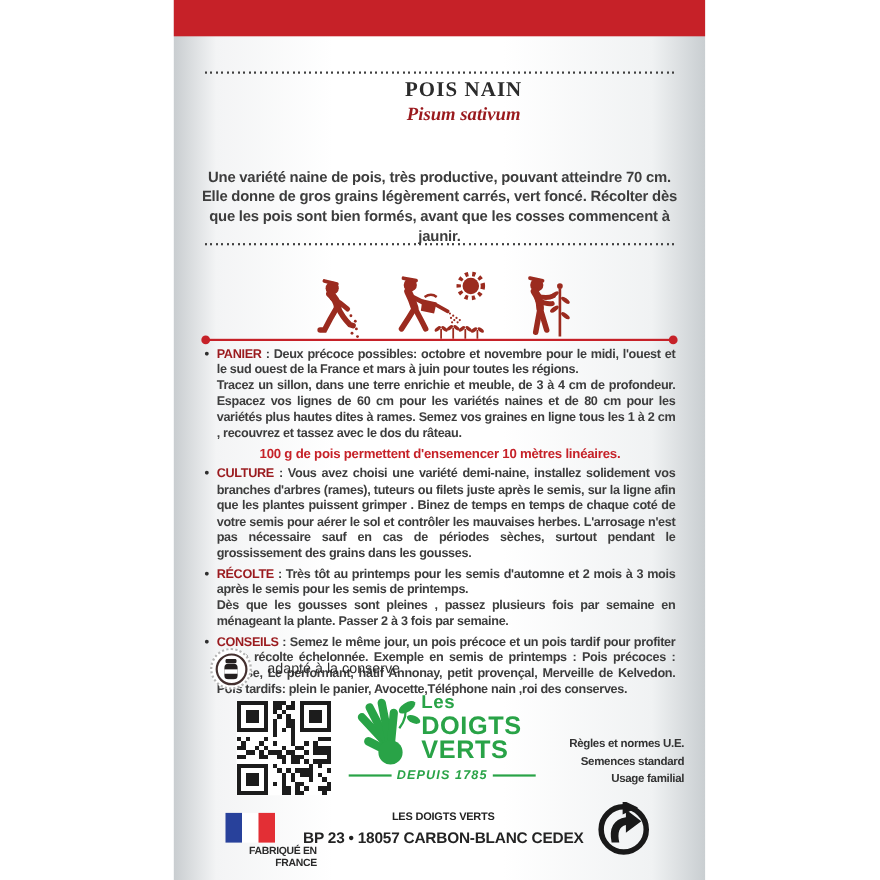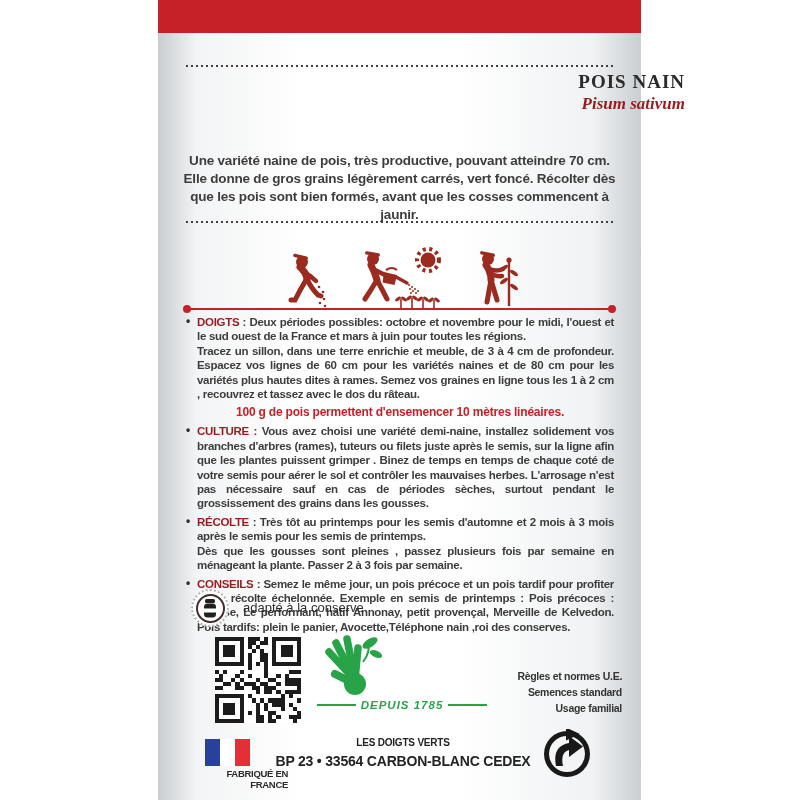--- a/index.html
+++ b/index.html
@@ -14,21 +14,21 @@
     background:linear-gradient(90deg,#c9cdd0 0%,#f3f4f5 8%,#ffffff 30%,#ffffff 62%,#f0f2f3 90%,#c9ced1 100%);
   }
   .topbar { position:absolute; left:0; top:0; width:483px; height:33px; background:#c62128; }
   .dotline {
     position:absolute; left:28px; width:427px; height:2px;
     background-image:repeating-linear-gradient(90deg,#3f3f3f 0 2px,transparent 2px 5px);
   }
   .dot1 { top:65px; } .dot2 { top:221px; }
 
   
-  .titleblock { position:absolute; left:0; top:71px; width:527px; text-align:right; }
+  .titleblock { position:absolute; left:0; top:71px; width:527px; text-align:center; }
   .title-l1, .title-l2 {
     font-family:"Liberation Serif", serif; font-weight:700; font-size:19px;
     line-height:22px; letter-spacing:1px; color:#2b2b2b;
   }
   .latin {
     font-family:"Liberation Serif", serif; font-weight:700; font-style:italic;
     font-size:17px; line-height:22px; color:#9a1a1e;
   }
   .desc {
     position:absolute; left:20px; top:152px; width:443px; text-align:center;
@@ -210,21 +210,21 @@
         <ellipse cx="44" cy="39" rx="4.6" ry="2" stroke="none" transform="rotate(36 44 39)"></ellipse>
       </g>
     </svg>
 
     <div class="redrule"></div>
 
     <div class="sections">
 
       <div class="section">
         <span class="sec-bullet">•</span>
-        <p class="sec-p"><span class="sec-label">DOIGTS</span><span> : </span><span>Deux périodes possibles: octobre et novembre pour le midi, l'ouest et le sud ouest de la France et mars à juin pour toutes les régions.</span></p>
+        <p class="sec-p"><span class="sec-label">PANIER</span><span> : </span><span>Deux précoce possibles: octobre et novembre pour le midi, l'ouest et le sud ouest de la France et mars à juin pour toutes les régions.</span></p>
         <p class="sec-p">Tracez un sillon, dans une terre enrichie et meuble, de 3 à 4 cm de profondeur. Espacez vos lignes de 60 cm pour les variétés naines et de 80 cm pour les variétés plus hautes dites à rames. Semez vos graines en ligne tous les 1 à 2 cm , recouvrez et tassez avec le dos du râteau.</p>
       </div>
 
       <div class="highlight">100 g de pois permettent d'ensemencer 10 mètres linéaires.</div>
 
       <div class="section">
         <span class="sec-bullet">•</span>
         <p class="sec-p"><span class="sec-label">CULTURE</span><span> : </span><span>Vous avez choisi une variété demi-naine, installez solidement vos branches d'arbres (rames), tuteurs ou filets juste après le semis, sur la ligne afin que les plantes puissent grimper . Binez de temps en temps de chaque coté de votre semis pour aérer le sol et contrôler les mauvaises herbes. L'arrosage n'est pas nécessaire sauf en cas de périodes sèches, surtout pendant le grossissement des grains dans les gousses.</span></p>
       </div>
 
@@ -480,41 +480,46 @@
           <path d="M34 48 L15 11" fill="none" stroke-width="7.5" stroke-linecap="round"></path>
           <path d="M34 48 L26 7" fill="none" stroke-width="7.5" stroke-linecap="round"></path>
           <path d="M34 48 L37 16" fill="none" stroke-width="7.5" stroke-linecap="round"></path>
           <path d="M34 52 L14 42" fill="none" stroke-width="8" stroke-linecap="round"></path>
           <circle cx="34" cy="52" r="11" stroke="none"></circle>
           <path d="M42 30 Q50 20 47 8" fill="none" stroke-width="2"></path>
           <ellipse cx="49" cy="11" rx="8.5" ry="4.2" stroke="none" transform="rotate(-32 49 11)"></ellipse>
           <ellipse cx="55" cy="22" rx="6.5" ry="3.4" stroke="none" transform="rotate(24 55 22)"></ellipse>
         </g>
       </svg>
+      <div class="brand-text">
+        <div class="brand-l1">Les</div>
+        <div class="brand-l2">DOIGTS</div>
+        <div class="brand-l3">VERTS</div>
+      </div>
       <div class="brand-tag">
           <span>DEPUIS 1785</span>
         </div>
     </div>
 
     <div class="norms">
       <div>Règles et normes U.E.</div>
       <div>Semences standard</div>
       <div>Usage familial</div>
     </div>
 
     <div class="flag">
       <span class="flag-blue"></span>
         <span class="flag-white"></span>
         <span class="flag-red"></span>
     </div>
     <div class="madein">FABRIQUÉ EN FRANCE</div>
 
     <div class="addr">
       <div class="addr-company">LES DOIGTS VERTS</div>
-      <div class="addr-line">BP 23 • 33564 CARBON-BLANC CEDEX</div>
+      <div class="addr-line">BP 23 • 18057 CARBON-BLANC CEDEX</div>
     </div>
 
     <svg class="greendot" viewBox="0 0 50 50">
       <g fill="#191919">
         <circle cx="25" cy="25" r="20.5" fill="none" stroke="#191919" stroke-width="5"></circle>
         <polygon points="24,-1.5 38,5 24,11.5"></polygon>
         <path d="M14 37 Q10 17 27 14 L27 7 L41 17.5 L27 28 L27 21 Q18 23 21 37 Z"></path>
       </g>
     </svg>
 

